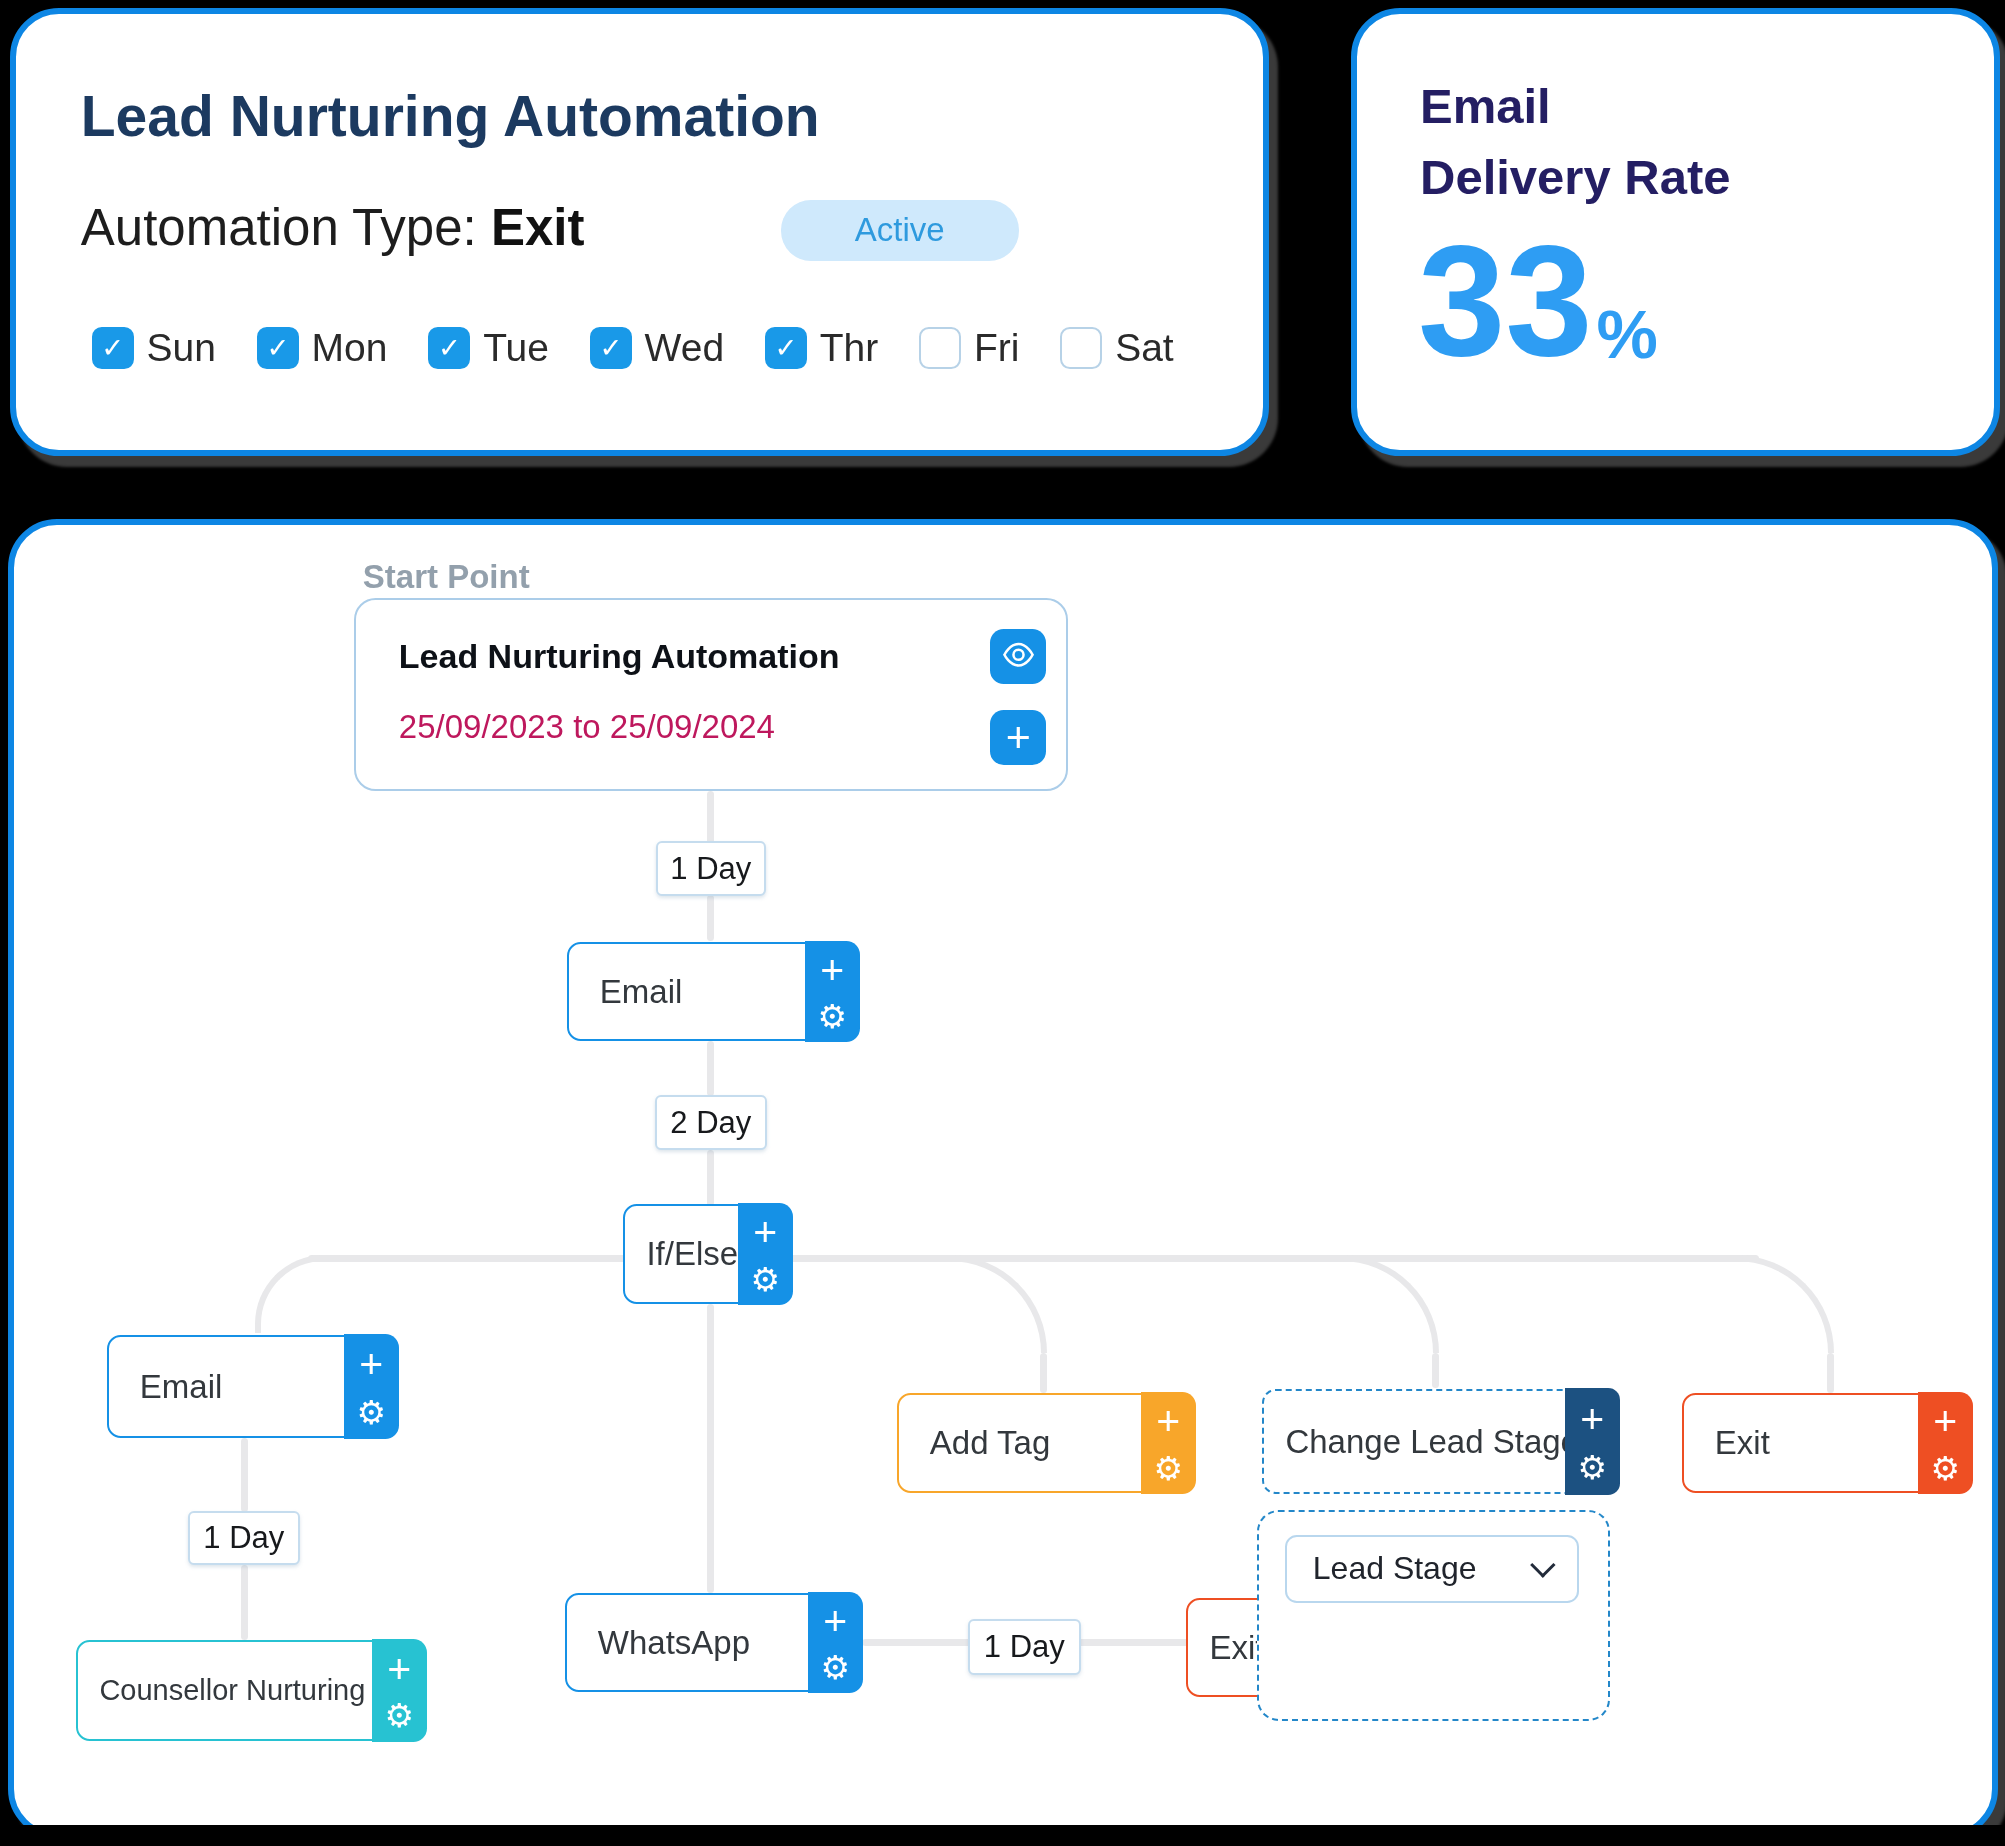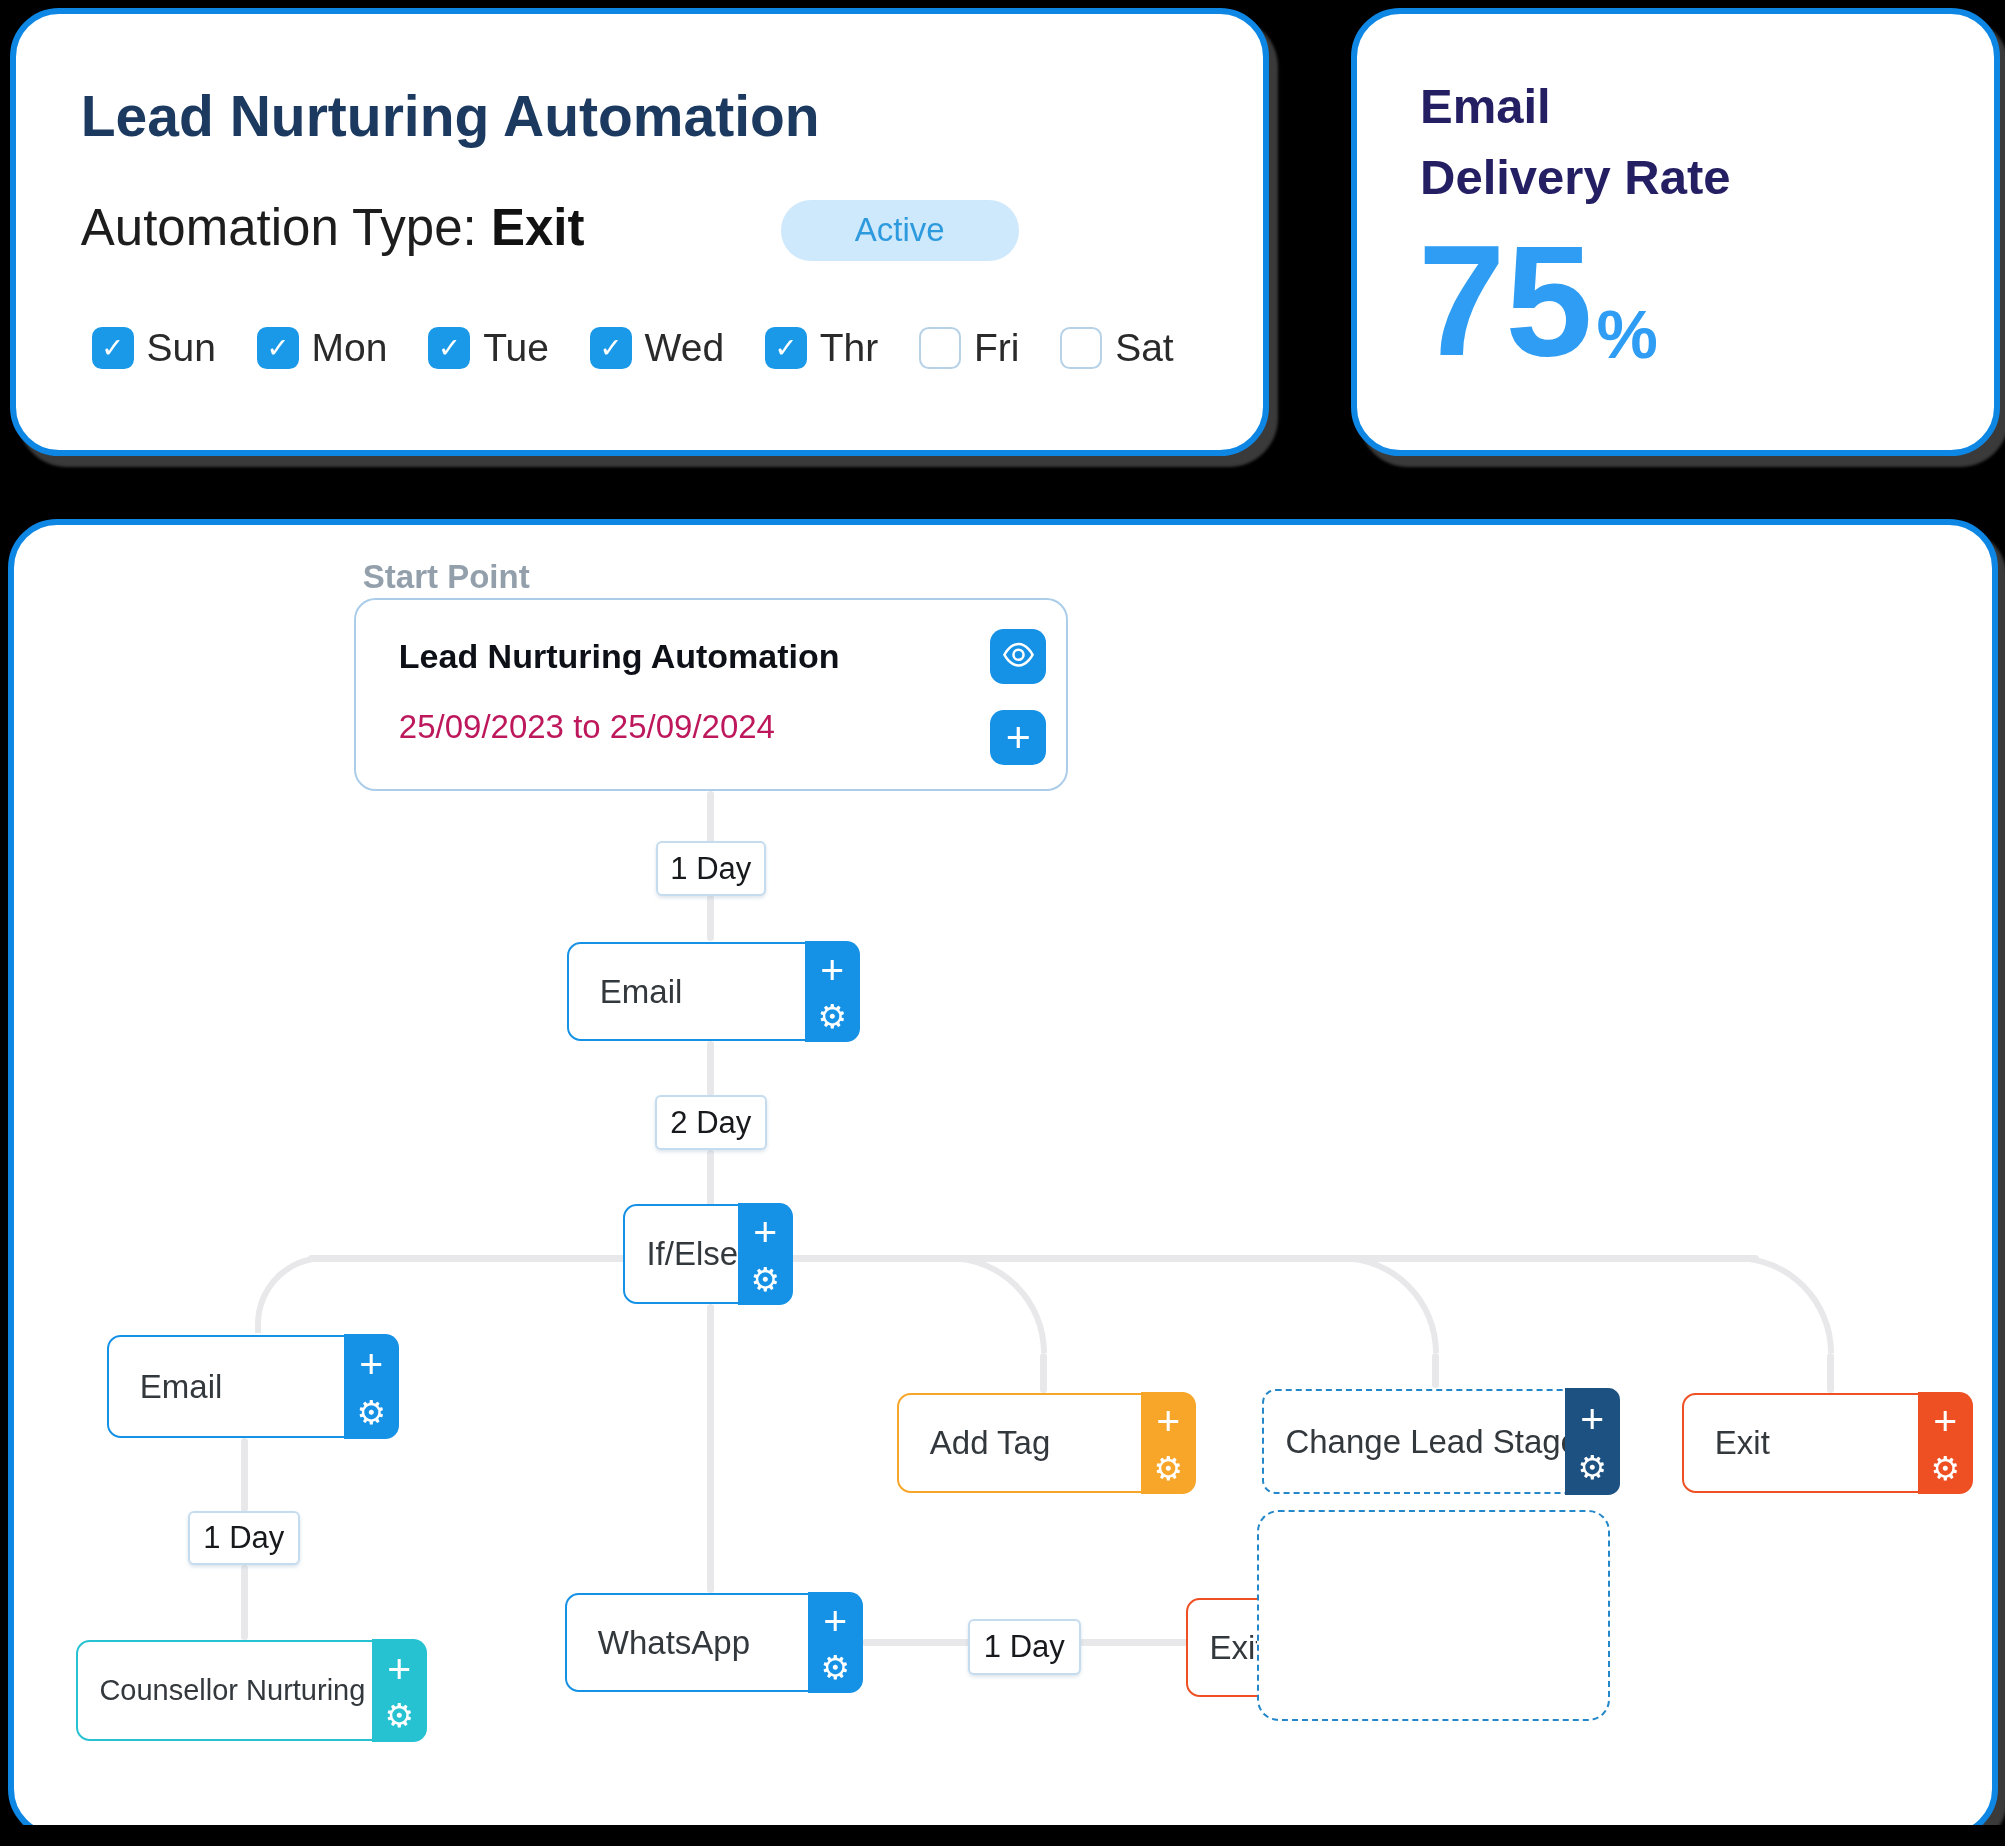--- a/index.html
+++ b/index.html
@@ -122,21 +122,21 @@
       </div>
     </div>
   </div>
 
   <div class="card" style="left:1351px;top:7.8px;width:649px;height:448px;">
     <div class="metric-title">
       <div>Email</div>
       <div>Delivery Rate</div>
     </div>
     <div class="metric-value">
-      <span class="num">75</span>
+      <span class="num">33</span>
       <span class="unit">%</span>
     </div>
   </div>
 
   <div class="card" style="left:7.8px;top:519px;width:1990px;height:1319px;">
 
     <div class="start-label">Start Point</div>
 
     <div class="start-box">
       <div class="start-title">Lead Nurturing Automation</div>
@@ -238,17 +238,21 @@
 
     <div class="node red" style="left:1668px;top:868px;width:290px;height:100px;">
       <span class="node-label">Exit</span>
       <div class="node-panel">
         <button class="panel-btn"><span class="plus-glyph">+</span></button>
         <button class="panel-btn"><span class="gear-glyph">⚙</span></button>
       </div>
     </div>
 
     <div class="dd-panel">
+      <div class="select s1">
+        <span>Lead Stage</span>
+        <span class="chev"></span>
+      </div>
     </div>
 
   </div>
 </div>
 
 
 </body></html>

